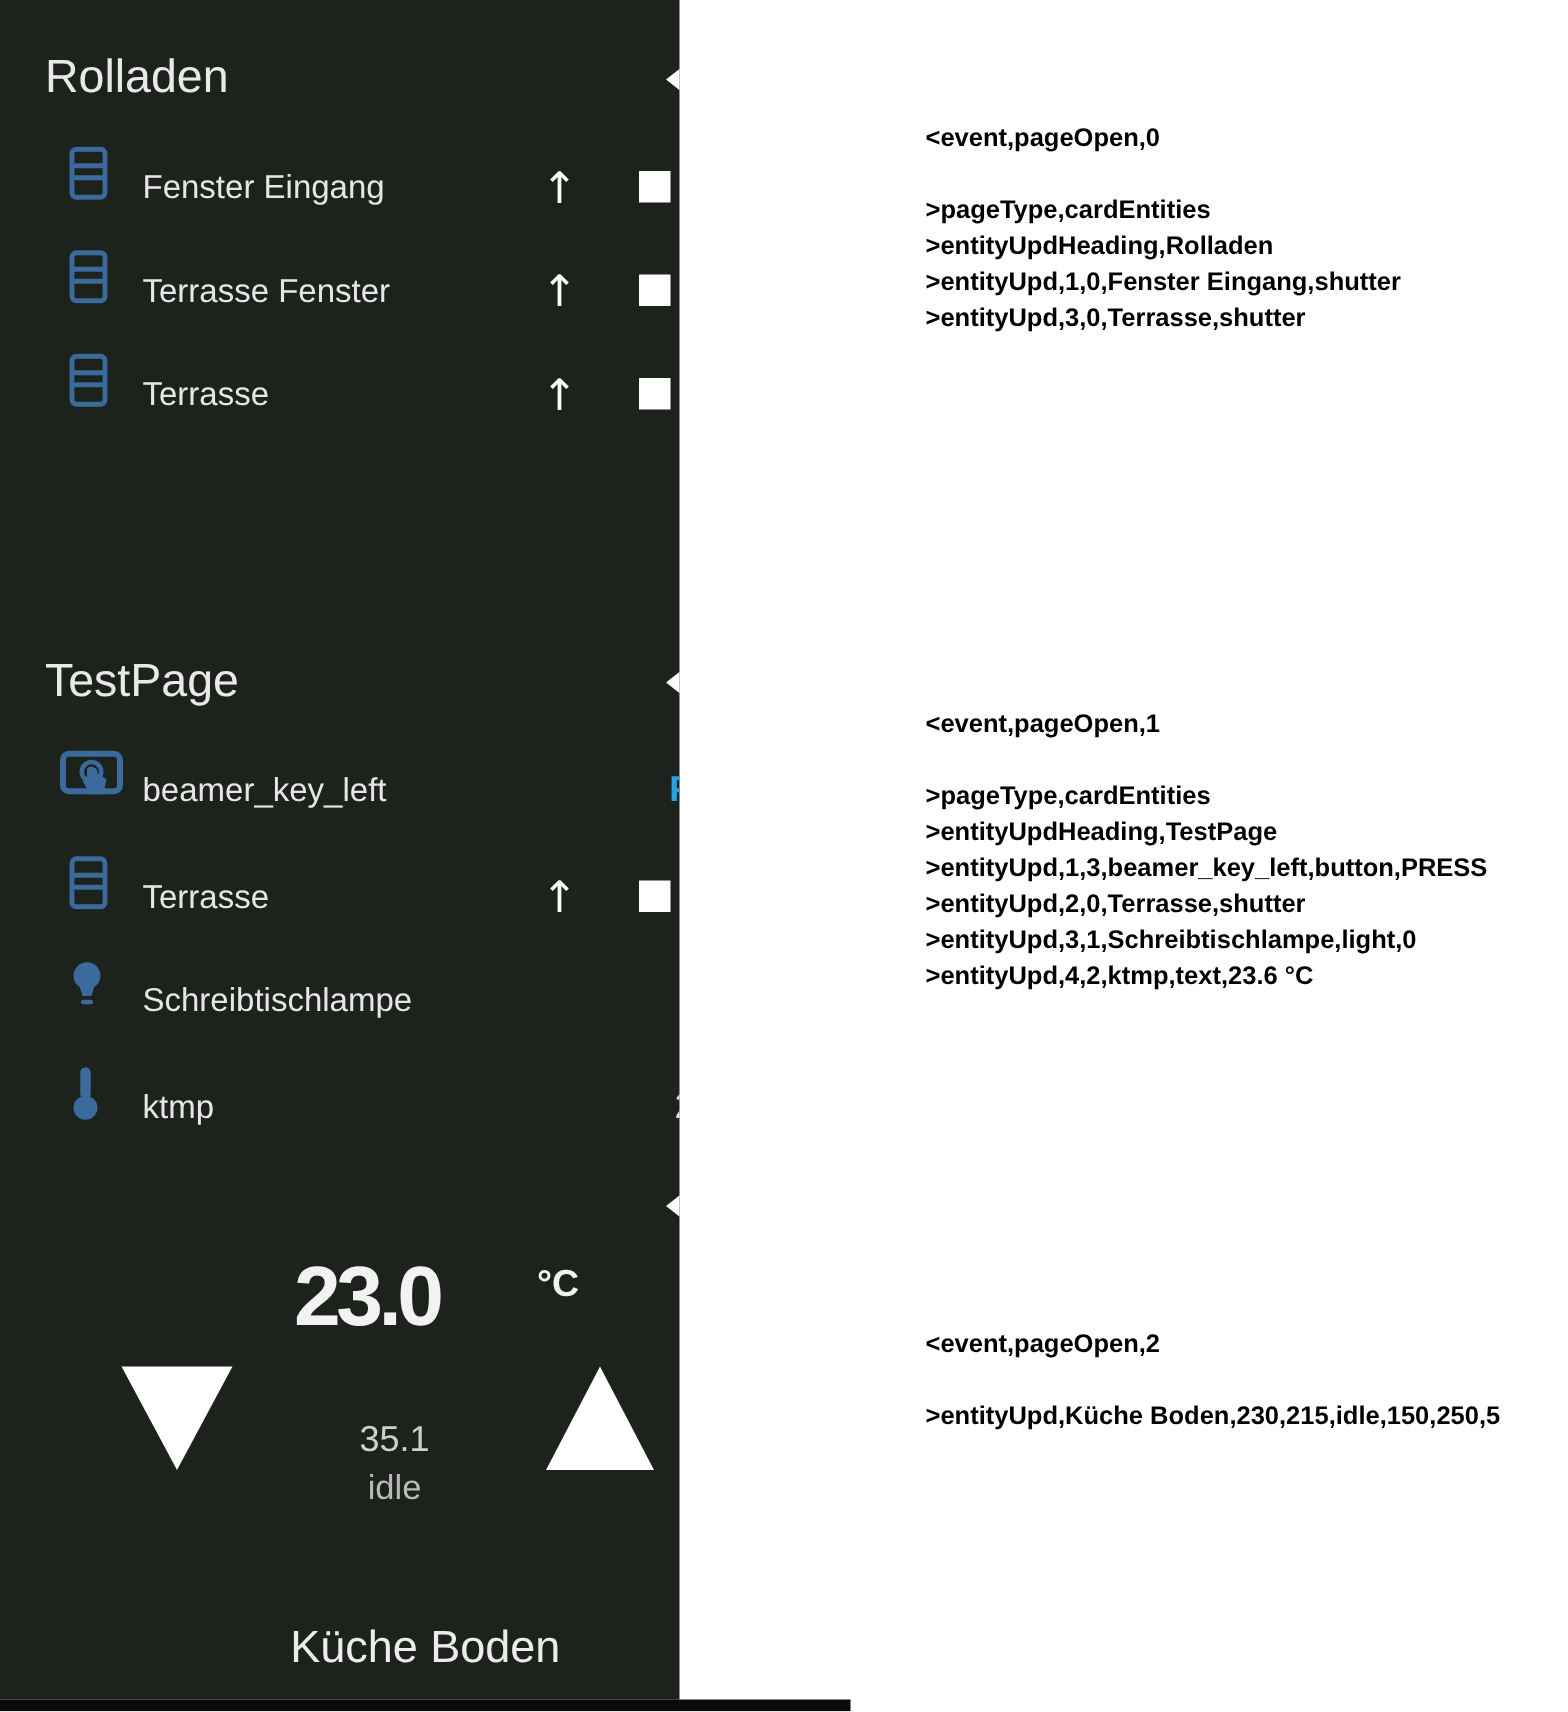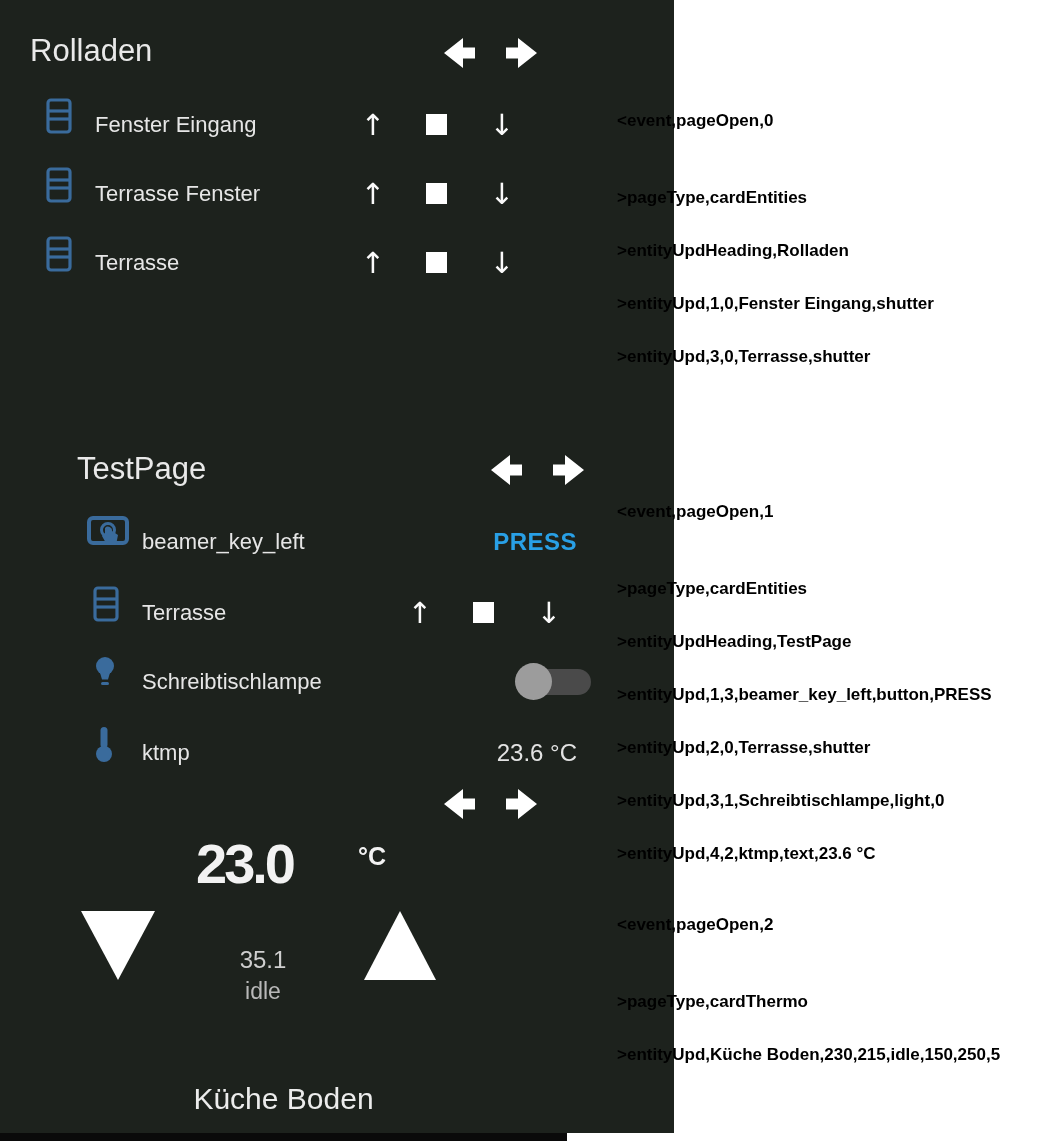--- a/index.html
+++ b/index.html
@@ -1,25 +1,25 @@
 <!DOCTYPE html>
 <html><head>
 <meta charset="utf-8">
 <style>
   html,body{margin:0;padding:0;background:#ffffff;}
   .stage{position:relative;width:1045px;height:1141px;background:#ffffff;overflow:hidden;
          font-family:"Liberation Sans",sans-serif;}
 
   
-  .device-strip{position:absolute;left:0;top:0;width:674px;height:1133px;background:#1d221d;overflow:hidden;}
+  .device-strip{position:absolute;left:0;top:0;width:453px;height:1133px;background:#1d221d;overflow:hidden;}
   .device-bottom-bar{position:absolute;left:0;top:1133px;width:567px;height:8px;background:#0a0a0a;}
 
   .panel{position:absolute;left:0;width:567px;}
   .panel-1{top:0;height:415px;}
-  .panel-2{top:439px;height:355px;margin-left:47px;}
+  .panel-2{top:424px;height:355px;}
   .panel-3{top:770px;height:363px;}
 
   .heading{position:absolute;left:30px;font-size:31px;color:#e9e9e9;}
   .nav-btn{position:absolute;width:38px;height:34px;cursor:pointer;}
   .nav-prev{left:439px;}
   .nav-next{left:504px;}
 
   .row{position:absolute;left:0;width:567px;height:46px;line-height:46px;}
   .row .entity-icon{position:absolute;left:46px;top:50%;transform:translateY(-50%);}
   .row .entity-icon.tap{left:40px;}
@@ -46,21 +46,21 @@
   .tri-up{left:364px;top:911px;border-left:36px solid transparent;border-right:36px solid transparent;border-bottom:69px solid #ffffff;}
   .target-temp{position:absolute;left:183px;top:946px;width:160px;text-align:center;font-size:24px;color:#cfcfcf;}
   .hvac-state{position:absolute;left:183px;top:978px;width:160px;text-align:center;font-size:23px;color:#b9b9b9;}
   .thermo-footer{position:absolute;left:0;top:1082px;width:567px;text-align:center;font-size:30px;color:#ececec;}
 
   
   .log{position:absolute;left:617px;width:420px;font-weight:700;font-size:17px;line-height:24px;color:#000000;}
   .log-1{top:80px;}
   .log-2{top:471px;}
   .log-3{top:884px;}
-  .log-line{min-height:24px;white-space:nowrap;margin-top:29px;}
+  .log-line{min-height:24px;white-space:nowrap;}
   .log-gap{height:24px;}
 </style>
 </head>
 <body>
 
 <div class="stage">
 
   <div class="device-strip">
 
     <section class="panel panel-1">
@@ -227,17 +227,16 @@
     <div class="log-line">&gt;entityUpdHeading,TestPage</div>
     <div class="log-line">&gt;entityUpd,1,3,beamer_key_left,button,PRESS</div>
     <div class="log-line">&gt;entityUpd,2,0,Terrasse,shutter</div>
     <div class="log-line">&gt;entityUpd,3,1,Schreibtischlampe,light,0</div>
     <div class="log-line">&gt;entityUpd,4,2,ktmp,text,23.6 °C</div>
   </div>
 
   <div class="log log-3">
     <div class="log-line">&lt;event,pageOpen,2</div>
     <div class="log-gap"></div>
-    <div class="log-line">&gt;pageType,cardThermo</div>
     <div class="log-line">&gt;entityUpd,Küche Boden,230,215,idle,150,250,5</div>
   </div>
 
 </div>
 
 </body></html>

